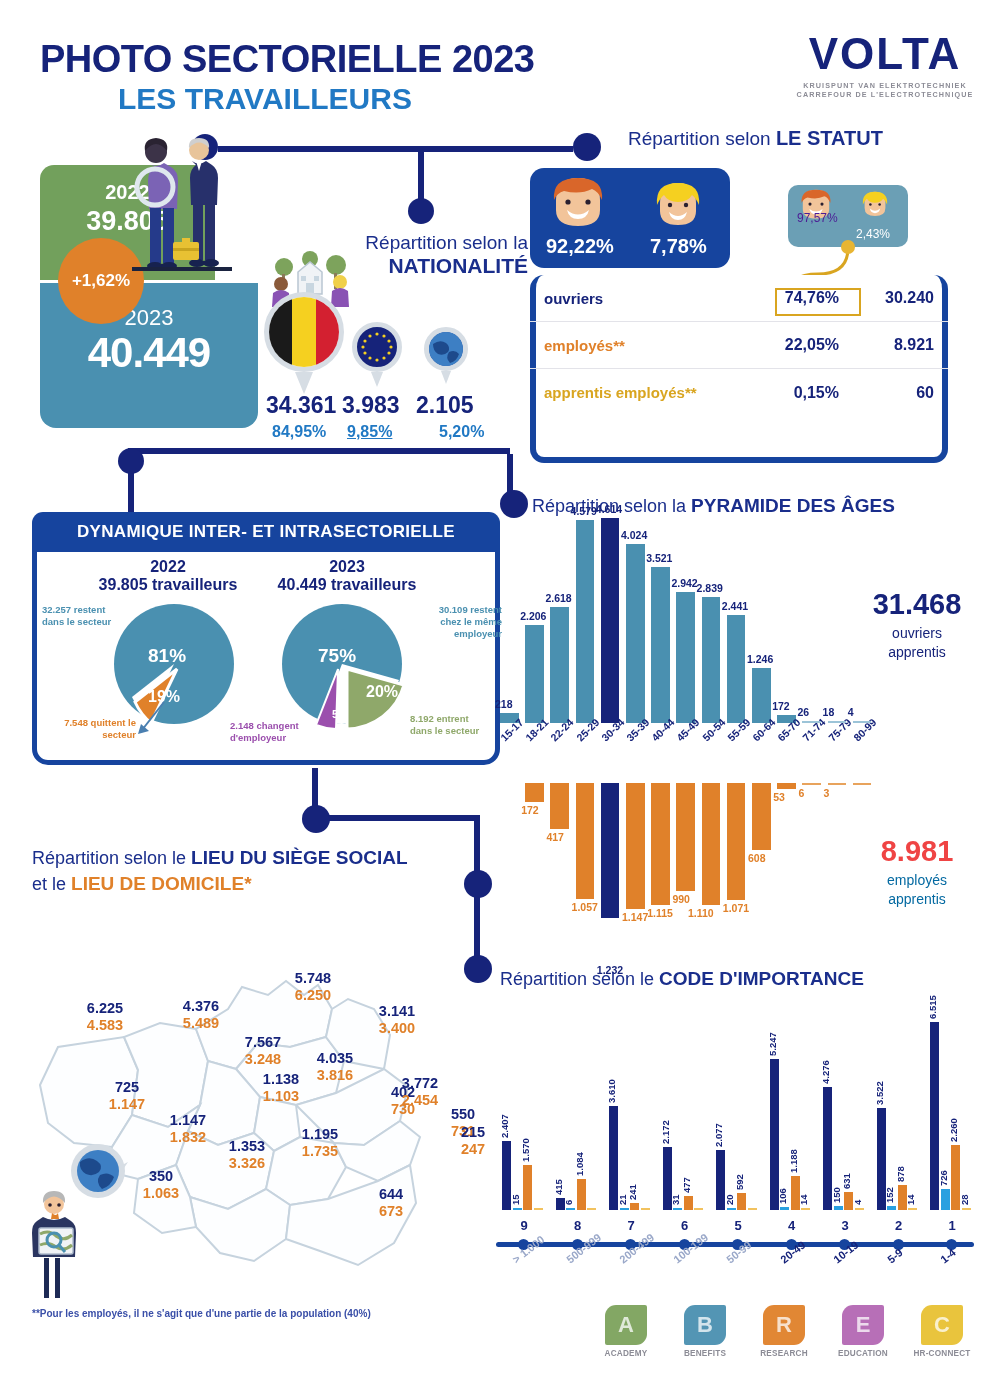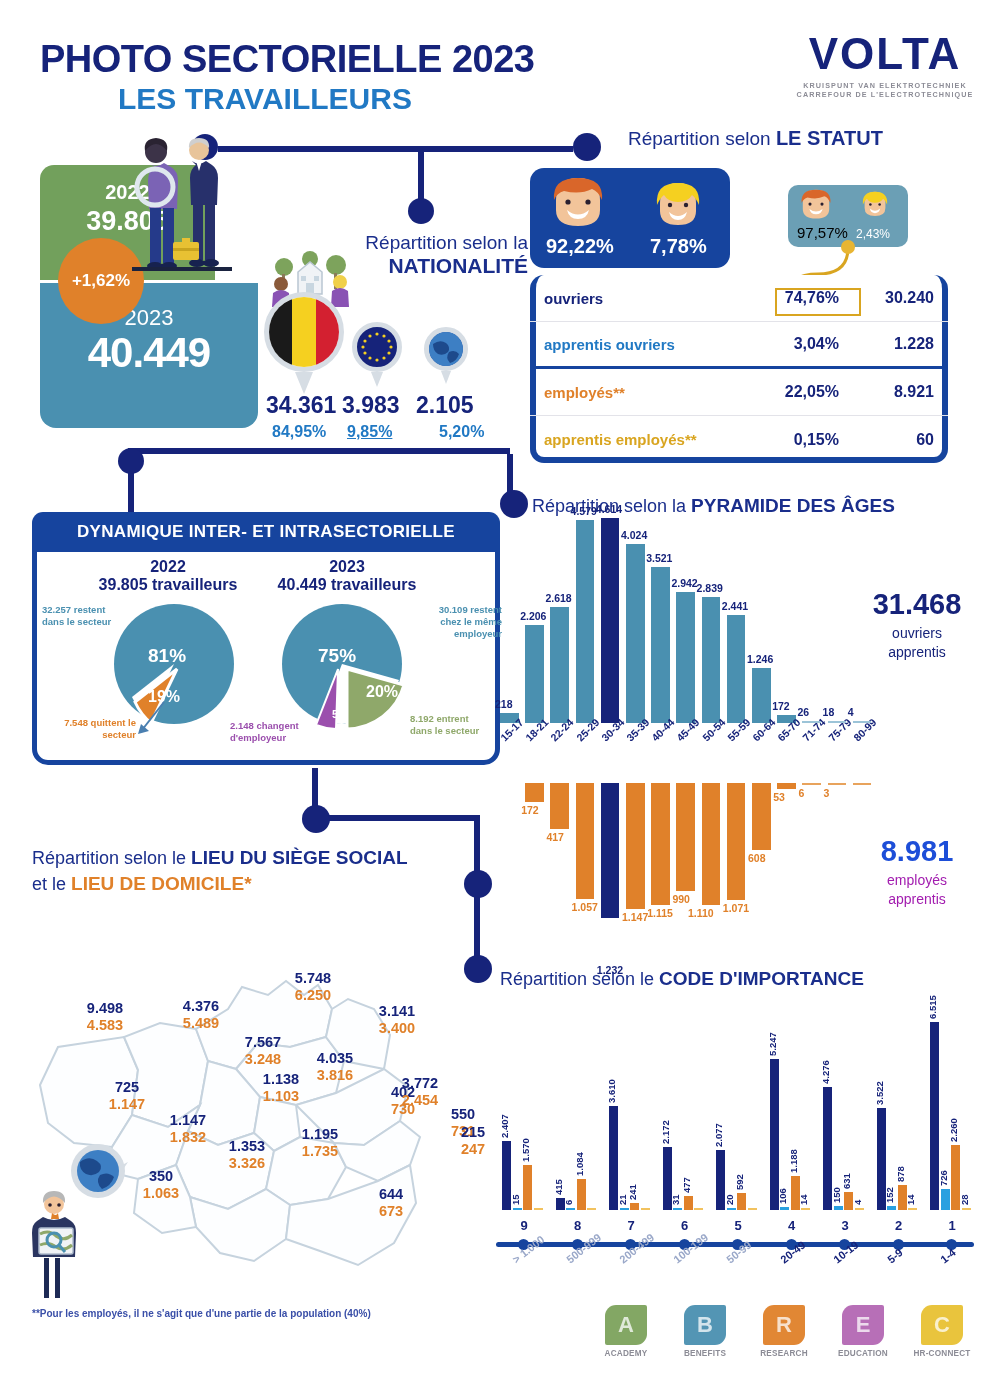--- a/index.html
+++ b/index.html
@@ -61,21 +61,21 @@
   #genderBox {
     left:530px; top:168px; width:200px; height:100px;
     background:#16449e; border-radius:14px;
   }
   #genderBox .g1 { position:absolute; left:16px; bottom:10px; color:#fff; font-size:20px; font-weight:bold;}
   #genderBox .g2 { position:absolute; left:120px; bottom:10px; color:#fff; font-size:20px; font-weight:bold;}
   #genderBoxSmall {
     left:788px; top:185px; width:120px; height:62px;
     background:#6b9fb5; border-radius:10px;
   }
-  #genderBoxSmall .s1 { position:absolute; left:9px; bottom:6px; color:#000000; font-size:15px; }
+  #genderBoxSmall .s1 { position:absolute; left:9px; bottom:22px; color:#4c1d95; font-size:12px; }
   #genderBoxSmall .s2 { position:absolute; left:68px; bottom:6px; color:#fff; font-size:12px; }
 
   #statutTable {
     left:530px; top:275px; width:418px; height:188px;
     background:#ffffff; border:6px solid #16449e; border-radius:14px;
     border-top:none; overflow:hidden;
   }
   #statutTableInner { position:absolute; left:530px; top:275px; width:418px; }
   .srow { display:flex; align-items:center; height:47px; border-bottom:1px solid #e3e3e9; padding:0 14px;}
   .srow.thick { border-bottom:3px solid #16449e; }
@@ -99,22 +99,22 @@
   #pyrTitle b { font-size:19px; }
   #pyramid { left:492px; top:528px; width:508px; height:440px; }
   .pbar { position:absolute; bottom:0; }
   .pbarLbl { position:absolute; font-size:10.5px; font-weight:bold; color:#16237a; white-space:nowrap;}
   .pbarLblO { position:absolute; font-size:10.5px; font-weight:bold; color:#e0812a; white-space:nowrap;}
   .ageLbl { position:absolute; font-size:10.5px; font-weight:bold; color:#16237a; transform:rotate(-45deg); transform-origin:left top; white-space:nowrap;}
   #totOuv { position:absolute; left:852px; top:588px; text-align:center; width:130px;}
   #totOuv .big { font-size:29px; font-weight:bold; color:#16237a; }
   #totOuv .sm { font-size:14px; color:#16237a; line-height:1.35; margin-top:3px;}
   #totEmp { position:absolute; left:852px; top:835px; text-align:center; width:130px;}
-  #totEmp .big { font-size:29px; font-weight:bold; color:#1d4ed8; }
-  #totEmp .sm { font-size:14px; color:#a21caf; line-height:1.35; margin-top:3px;}
+  #totEmp .big { font-size:29px; font-weight:bold; color:#ef4444; }
+  #totEmp .sm { font-size:14px; color:#0369a1; line-height:1.35; margin-top:3px;}
 
   
   #mapTitle { left:32px; top:845px; font-size:18px; line-height:1.35; }
   #mapTitle b { font-size:19px; }
   .mapNum { position:absolute; text-align:center; line-height:1.15; }
   .mapNum .a { font-size:14.5px; font-weight:bold; color:#16237a; display:block;}
   .mapNum .b { font-size:14.5px; font-weight:bold; color:#e0812a; display:block;}
   #globeMap { position:absolute; left:70px; top:1140px; width:62px; height:62px; }
 
   
@@ -318,25 +318,20 @@
   <path d="M78 8 q0 26 -30 26 q-30 0 -30 22" stroke="#d9a520" stroke-width="3" fill="none"></path>
   <circle cx="78" cy="7" r="7" fill="#e8b533"></circle>
 </svg>
 
 <div class="abs" id="statutTable"></div>
 <div class="abs" id="statutTableInner">
   <div class="srow">
     <div class="slabel c-navy">ouvriers</div>
     <div class="spct">74,76%</div>
     <div class="snum">30.240</div>
-  </div>
-  <div class="srow thick">
-    <div class="slabel c-blue">apprentis ouvriers</div>
-    <div class="spct">3,04%</div>
-    <div class="snum">1.228</div>
   </div>
   <div class="srow">
     <div class="slabel c-orange">employés**</div>
     <div class="spct">22,05%</div>
     <div class="snum">8.921</div>
   </div>
   <div class="srow">
     <div class="slabel c-gold">apprentis employés**</div>
     <div class="spct">0,15%</div>
     <div class="snum">60</div>
@@ -509,21 +504,21 @@
     <path d="M246 186 L272 172 L306 178 L318 202 L300 234 L262 240 L238 224 Z"></path>
     <path d="M306 178 L268 140 L308 128 L356 104 L380 122 L372 156 L336 180 Z"></path>
     <path d="M318 202 L306 178 L336 180 L372 156 L392 172 L382 200 L350 216 Z"></path>
     <path d="M162 232 L200 244 L238 224 L262 240 L258 274 L226 296 L192 288 L168 262 Z"></path>
     <path d="M262 240 L300 234 L350 216 L382 200 L388 238 L366 278 L330 300 L292 286 L258 274 Z"></path>
     <path d="M110 214 L148 200 L162 232 L168 262 L134 268 L106 248 Z"></path>
   </g>
 </svg>
 
 <div class="mapNum" style="left:70px; top:1000px; width:70px;">
-  <span class="a">9.498</span>
+  <span class="a">6.225</span>
   <span class="b">4.583</span>
   </div>
 <div class="mapNum" style="left:166px; top:998px; width:70px;">
   <span class="a">4.376</span>
   <span class="b">5.489</span>
   </div>
 <div class="mapNum" style="left:278px; top:970px; width:70px;">
   <span class="a">5.748</span>
   <span class="b">6.250</span>
   </div>

